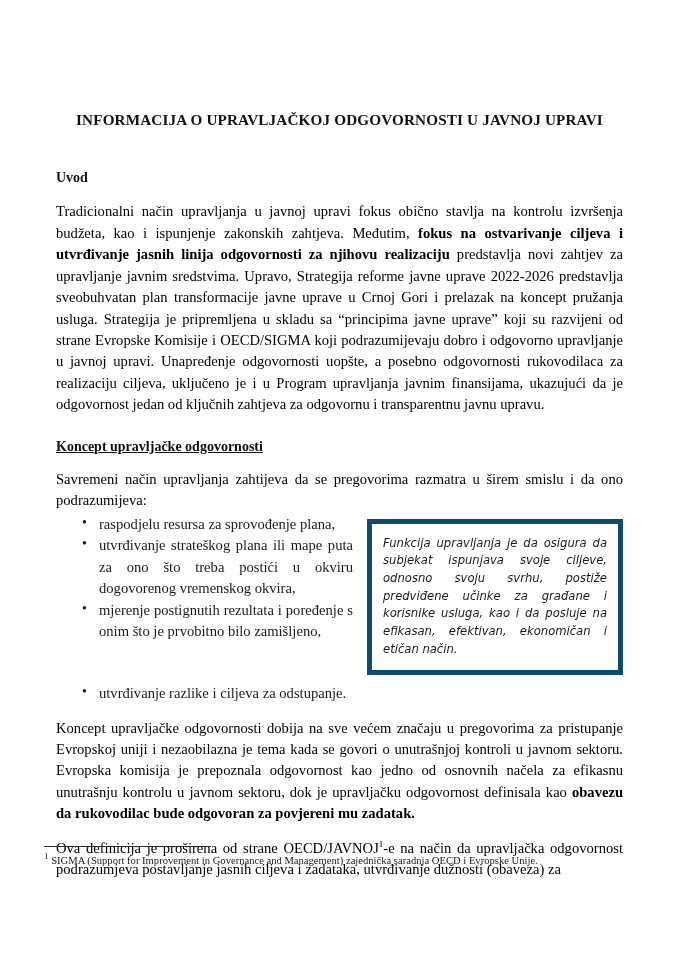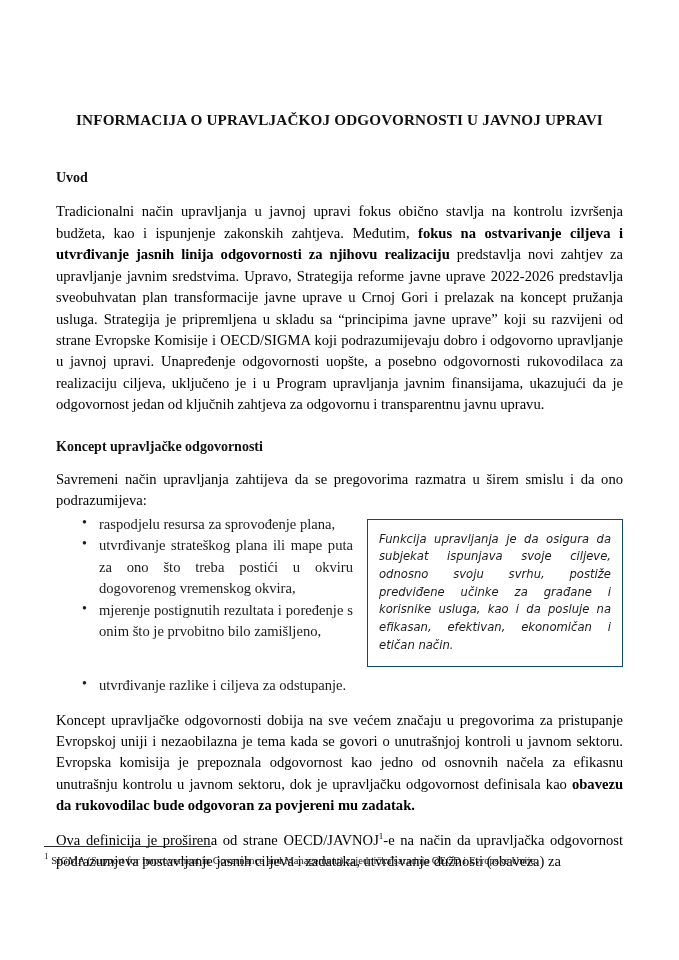--- a/index.html
+++ b/index.html
@@ -45,21 +45,21 @@
   
   .heading {
     font-family: "Liberation Serif", "DejaVu Serif", serif;
     font-weight: bold;
     font-size: 14px;
     margin: 0;
     line-height: 1.3;
     color: #111111;
   }
   .heading-uvod { padding-top: 40px; }
-  .heading-koncept { padding-top: 22px; }
+  .heading-koncept { padding-top: 22px; text-decoration: underline; }
 
   
   p.body {
     font-size: 14.6px;
     line-height: 1.47;
     text-align: justify;
     text-justify: inter-word;
     margin: 0;
     color: #000000;
     hyphens: none;
@@ -69,21 +69,21 @@
   .p-koncept2 { padding-top: 13px; }
   .p-ova { padding-top: 13px; }
 
   b, .b { font-weight: bold; }
 
   
   .callout {
     float: right;
     width: 256px;
     box-sizing: border-box;
-    border: 1px solid #0c4a6e;
+    border: 5px solid #0c4a6e;
     background: #ffffff;
     padding: 11px 11px 12px 11px;
     margin: 5px 0 6px 14px;
     font-family: "DejaVu Sans", "Liberation Sans", sans-serif;
     font-style: italic;
     font-size: 11.6px;
     line-height: 1.52;
     text-align: justify;
     color: #1a1a1a;
     min-height: 96px;

